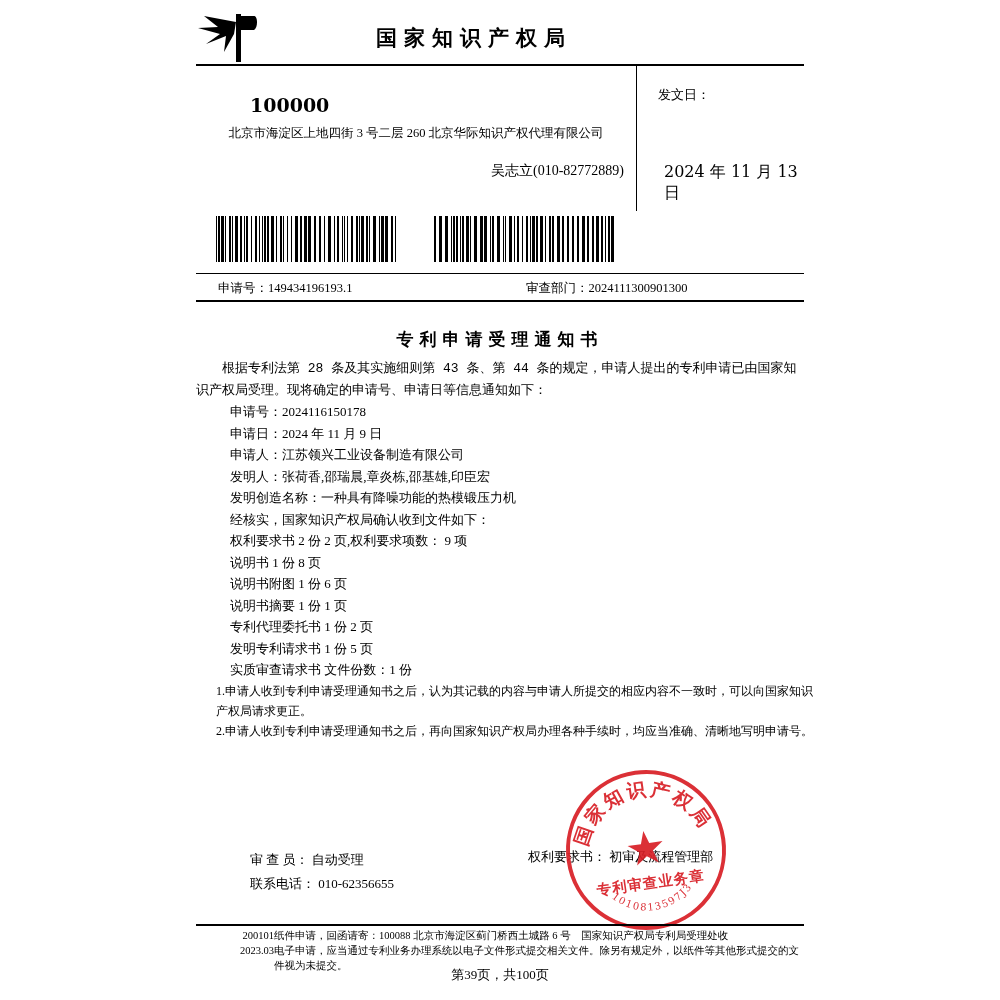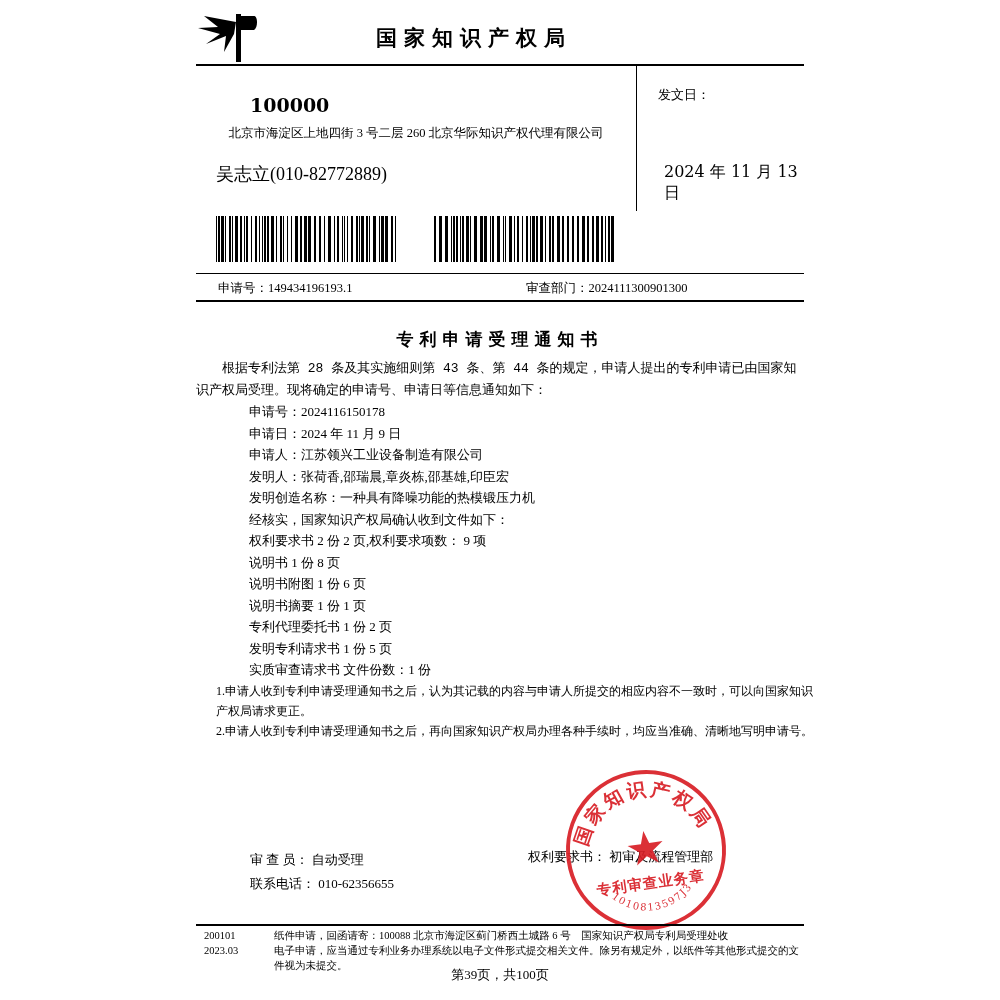--- a/index.html
+++ b/index.html
@@ -79,25 +79,25 @@
     position: absolute;
     left: 20px;
     top: 58px;
     width: 400px;
     text-align: center;
     font-size: 12.5px;
     line-height: 19px;
   }
   .contact {
     position: absolute;
-    left: 20px;
+    left: 28px;
     top: 96px;
     width: 400px;
-    text-align: left;
-    font-size: 18px;
+    text-align: right;
+    font-size: 14px;
   }
   .issue-label {
     position: absolute;
     left: 462px;
     top: 20px;
     font-size: 13px;
   }
   .issue-date {
     position: absolute;
     left: 468px;
@@ -171,21 +171,21 @@
     width: 612px;
     font-size: 13px;
     line-height: 21.5px;
   }
   .para {
     text-indent: 26px;
     width: 608px;
     font-family: Liberation Mono, monospace;
   }
   .kv {
-    margin-left: 53px;
+    margin-left: 34px;
   }
   .hint-head {
     margin-top: 14px;
     margin-left: 6px;
     font-size: 12px;
   }
   .hint {
     margin-left: 20px;
     font-size: 12px;
     line-height: 20px;
@@ -272,20 +272,21 @@
     top: 928px;
     width: 612px;
     font-size: 10.5px;
     line-height: 15px;
   }
   .footer .codes {
     position: absolute;
     left: 8px;
     top: 0;
     width: 70px;
+    text-align: right;
   }
   .footer .ftext {
     position: absolute;
     left: 78px;
     top: 0;
     width: 530px;
   }
   .pagenum {
     position: absolute;
     left: 196px;

